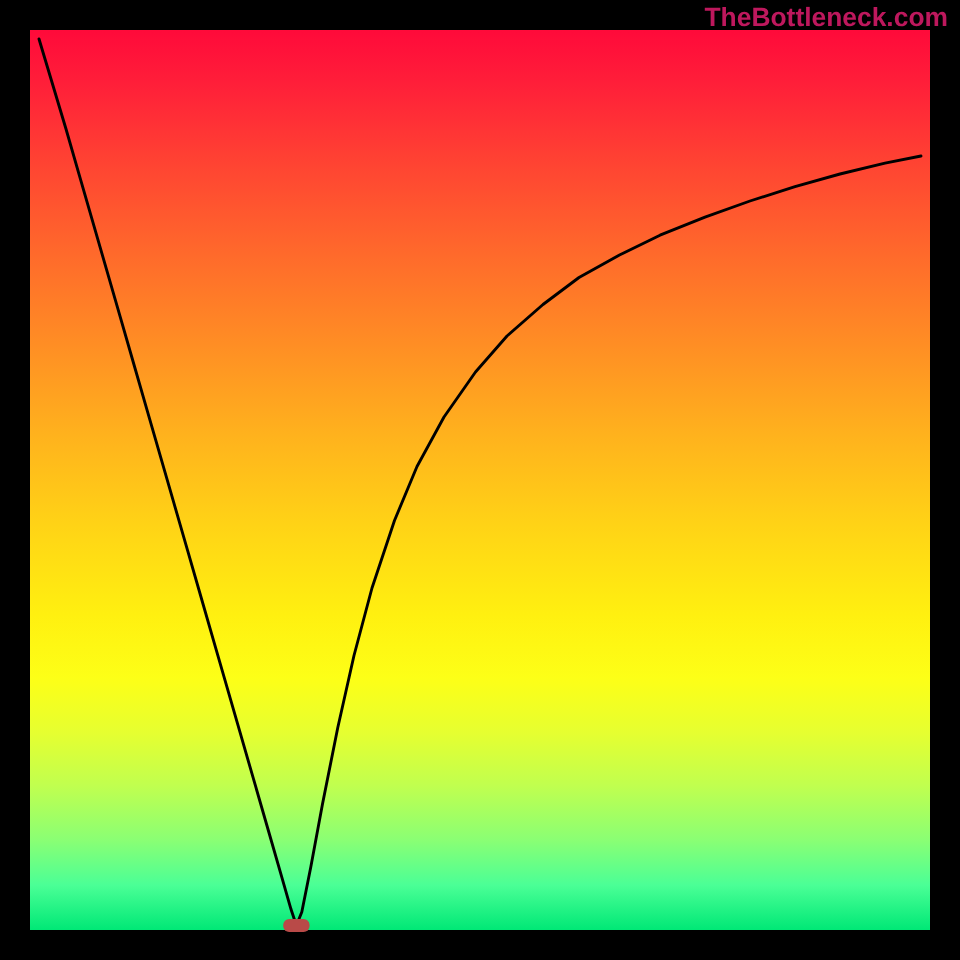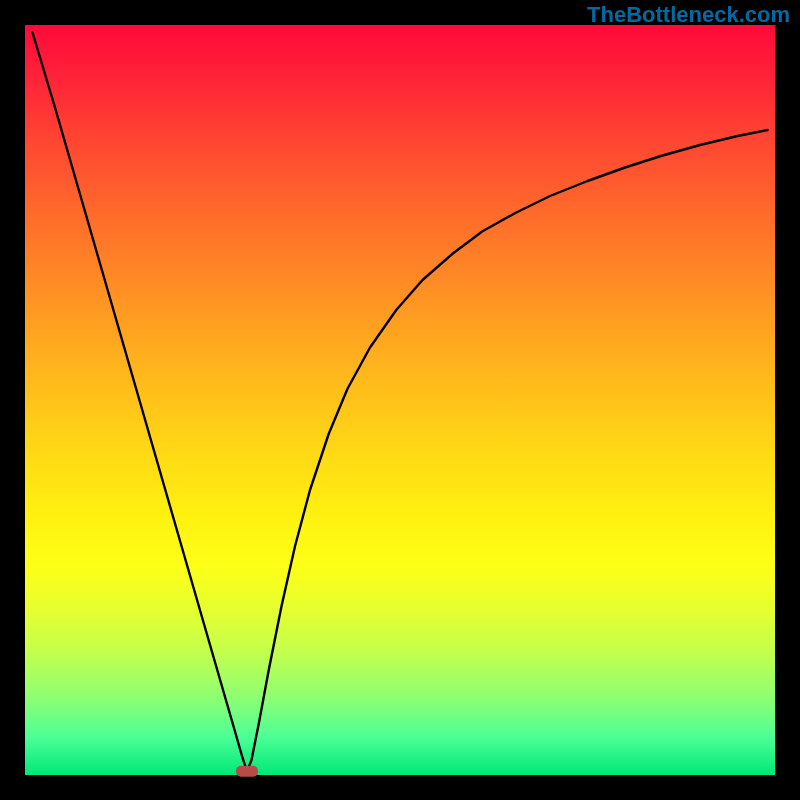--- a/index.html
+++ b/index.html
@@ -15,21 +15,21 @@
     width: 800px;
     height: 800px;
   }
   .watermark {
     position: absolute;
     top: 2px;
     right: 10px;
     font-family: Arial, Helvetica, sans-serif;
     font-size: 22px;
     font-weight: 600;
-    color: #0369a1;
+    color: #be185d;
     z-index: 10;
     user-select: none;
   }
   svg {
     display: block;
   }
 </style>
 </head>
 <body>
 

